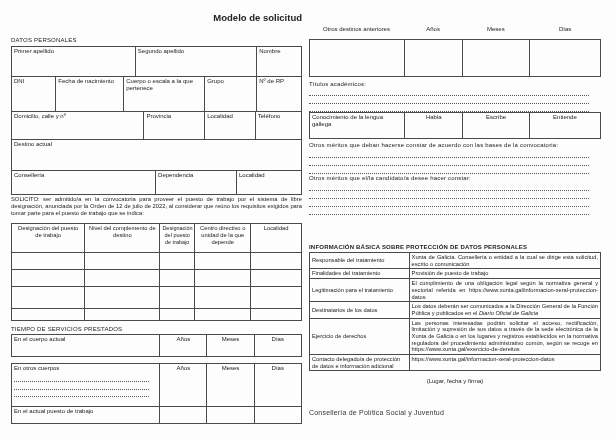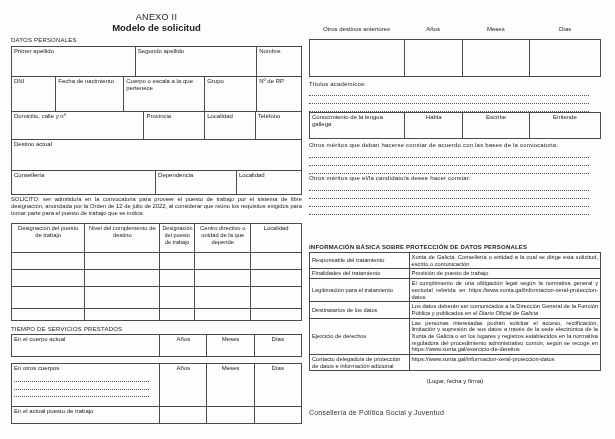--- a/index.html
+++ b/index.html
@@ -3,21 +3,21 @@
 <meta charset="utf-8">
 <style>
   html,body{margin:0;padding:0;background:#fff;}
   .page{position:relative;width:615px;height:439px;background:#fdfdfd;
         font-family:"Liberation Sans",sans-serif;color:#222;overflow:hidden;}
   .col{position:absolute;top:0;}
   .col-left{left:11px;width:291px;height:439px;}
   .col-right{left:309px;width:292px;height:439px;}
   .abs{position:absolute;left:0;right:0;}
   .title1{font-size:9px;text-align:center;letter-spacing:.3px;}
-  .title2{font-size:9.5px;font-weight:bold;text-align:center;}
+  .title2{font-size:9.5px;font-weight:bold;text-align:right;}
   .seclabel{font-size:6px;letter-spacing:.2px;}
   .seclabel.b{font-weight:bold;}
   .tbl{border:1px solid #4a4a4a;box-sizing:border-box;}
   .trow{display:flex;border-top:1px solid #4a4a4a;box-sizing:border-box;}
   .trow:first-child{border-top:none;}
   .tcell{border-left:1px solid #4a4a4a;box-sizing:border-box;padding:1px 2px;
          font-size:6px;line-height:6.8px;overflow:hidden;}
   .tcell:first-child{border-left:none;}
   .ctr{text-align:center;}
   .para{font-size:5.8px;line-height:7.2px;text-align:justify;}
@@ -31,21 +31,20 @@
   .footer{font-size:7px;letter-spacing:.2px;color:#333;}
 </style>
 </head>
 <body>
 
 <div class="page">
 
   <div class="col col-left">
 
     <div class="abs" style="top:12px;">
-      <div class="title1">ANEXO II</div>
       <div class="title2">Modelo de solicitud</div>
     </div>
 
     <div class="abs seclabel" style="top:37px;">DATOS PERSONALES</div>
 
     <div class="abs tbl" style="top:46px;">
       <div class="trow" style="height:29px;">
         <div class="tcell" style="width:42.5%;">
           <span>Primer apellido</span></div>
         <div class="tcell" style="width:42%;">

